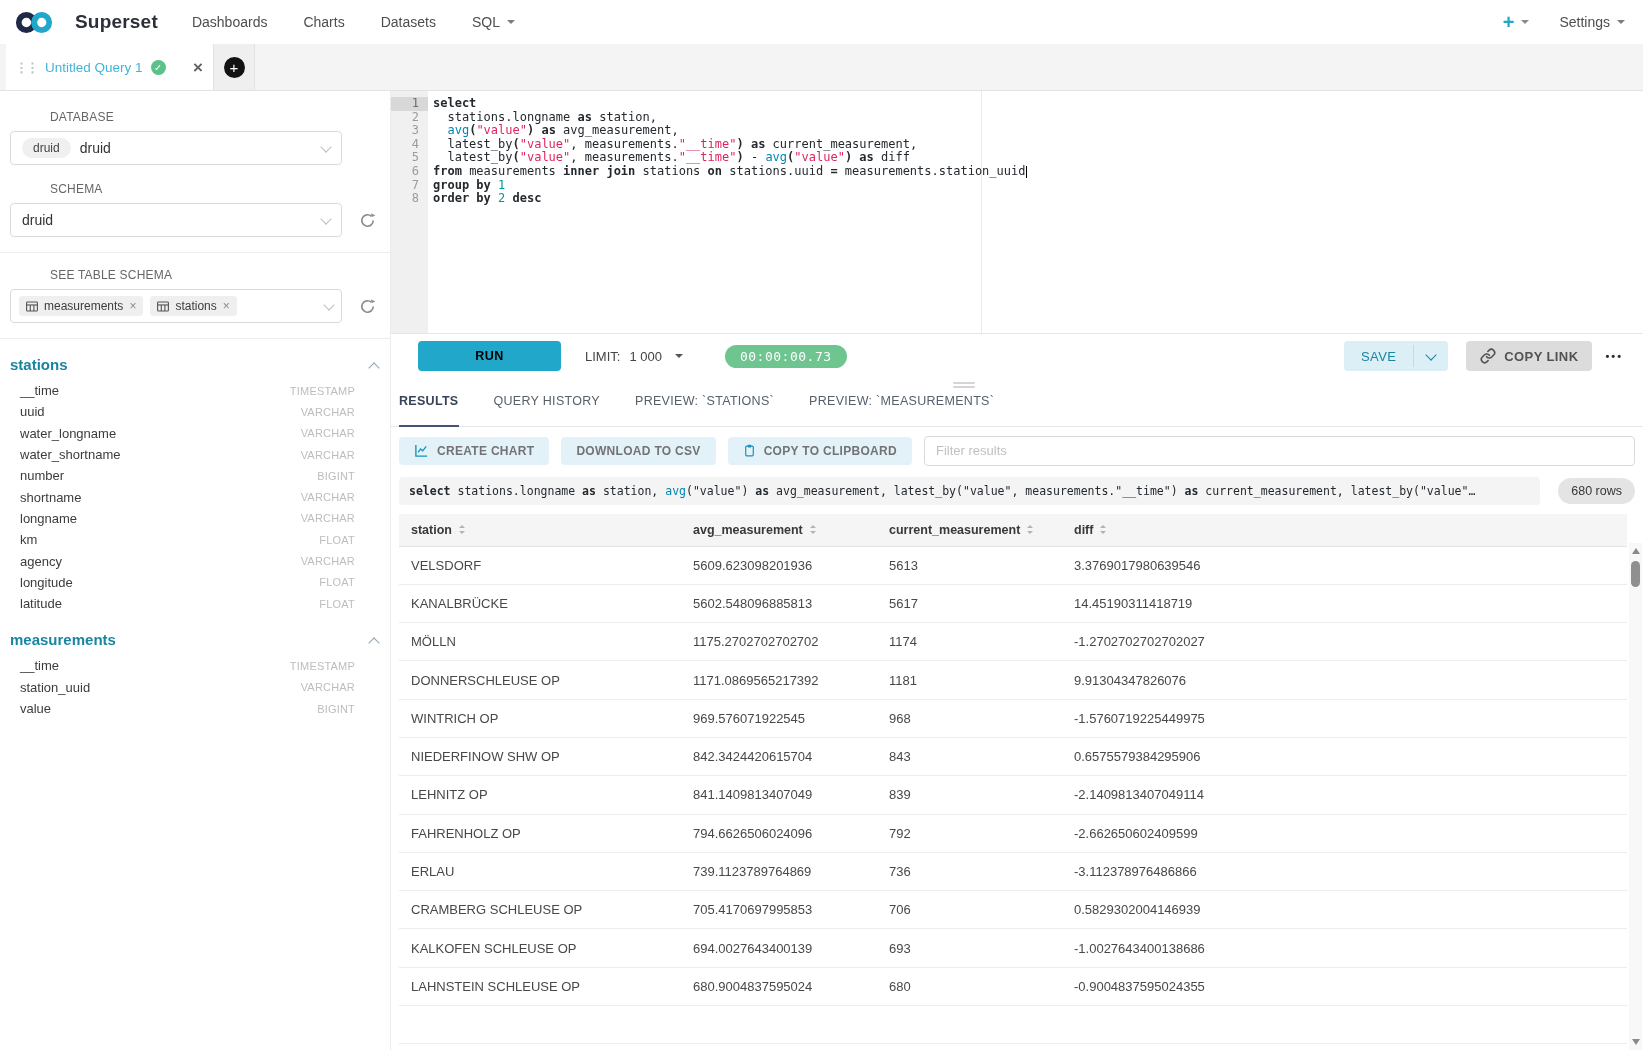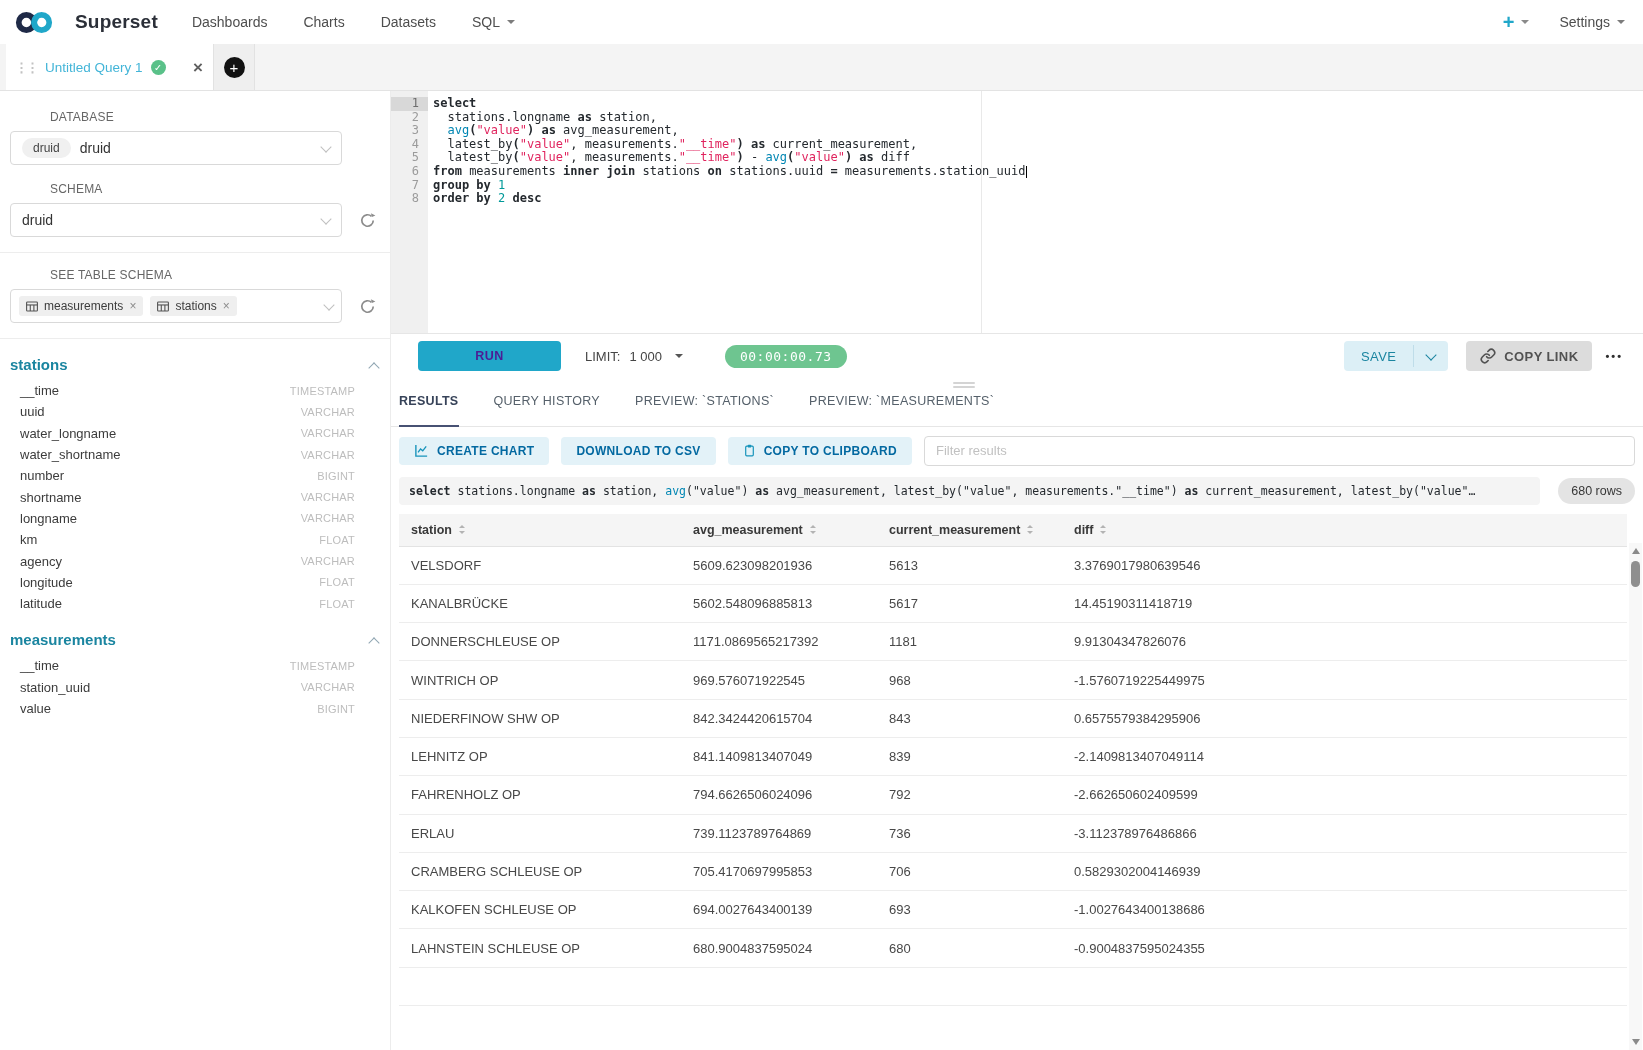--- a/index.html
+++ b/index.html
@@ -68,21 +68,21 @@
   .code-text{padding-left:5px;white-space:pre;}
   .tk-k,.tk-b{font-weight:bold;color:#24292E;}
   .tk-p{color:#24292E;}
   .tk-f{color:#0086B3;}
   .tk-s{color:#E0245E;}
   .tk-n{color:#099;}
   .cursor{display:inline-block;border-left:1.3px solid #000;height:12px;vertical-align:text-bottom;margin-left:1px;}
 
   
   .toolbar{height:44px;display:flex;align-items:center;padding:0 20px 0 27px;}
-  .run-btn{width:143px;height:30px;background:#20A7C9;color:#4c1d95;border:none;border-radius:4px;
+  .run-btn{width:143px;height:30px;background:#20A7C9;color:#000000;border:none;border-radius:4px;
     font-weight:bold;font-size:12.5px;letter-spacing:.5px;cursor:pointer;font-family:inherit;}
   .limit{margin-left:24px;display:flex;align-items:center;font-size:13px;color:#454545;cursor:pointer;}
   .limit-val{margin-left:9px;}
   .limit .caret{border-top-color:#555;margin-left:13px;}
   .timer{margin-left:42px;background:#6EC590;color:#fff;border-radius:13px;padding:4px 15px;
     font-family:"DejaVu Sans Mono",monospace;font-size:13px;letter-spacing:.5px;}
   .tb-right{margin-left:auto;display:flex;align-items:center;}
   .save-split{height:30px;background:#DCEFF6;border-radius:4px;display:flex;align-items:stretch;cursor:pointer;}
   .save-main{padding:0 17px;display:flex;align-items:center;color:#1A85A0;font-weight:normal;font-size:13px;letter-spacing:.4px;}
   .save-div{width:1px;background:#BFDDE9;margin:4px 0;}
@@ -93,21 +93,21 @@
   .more{margin-left:13px;color:#2e2e2e;font-size:11px;letter-spacing:2px;font-weight:bold;cursor:pointer;}
 
   
   .south{flex:1;position:relative;display:flex;flex-direction:column;overflow:hidden;min-height:0;}
   .handle{position:absolute;top:2px;left:562px;width:22px;cursor:row-resize;}
   .handle i{display:block;height:2px;background:#D4D4D4;margin:2px 0;border-radius:1px;}
   .stabs{display:flex;gap:35px;padding:16px 0 0 8px;border-bottom:1px solid #E6E6E6;}
   .stab{font-size:12.5px;color:#55606a;letter-spacing:.3px;padding-bottom:17px;cursor:pointer;}
   .stab.active{color:#374359;font-weight:bold;border-bottom:2.5px solid #475173;margin-bottom:-1.5px;}
   .actions{display:flex;align-items:center;padding:9px 8px;gap:12px;}
-  .act-btn{height:28px;border:none;border-radius:4px;background:#E3F2F8;color:#0369a1;font-weight:bold;
+  .act-btn{height:28px;border:none;border-radius:4px;background:#E3F2F8;color:#737373;font-weight:bold;
     font-size:12px;letter-spacing:.3px;padding:0 15px;display:flex;gap:8px;align-items:center;cursor:pointer;font-family:inherit;}
   .filter-input{flex:1;height:28px;border:1px solid #D9D9D9;border-radius:4px;padding:0 11px;font-size:13px;
     font-family:inherit;color:#333;outline:none;}
   .filter-input::placeholder{color:#C1C1C1;}
   .qrow{display:flex;align-items:center;padding:2px 8px 9px;gap:18px;}
   .qbar{flex:1;background:#F4F4F4;border-radius:4px;padding:7px 10px;font-family:"DejaVu Sans Mono",monospace;
     font-size:11.5px;white-space:nowrap;overflow:hidden;color:#2f2f2f;min-width:0;}
   .rows-badge{background:#E4E4E4;border-radius:14px;padding:6px 13px;font-size:12.5px;color:#373737;white-space:nowrap;}
 
   .rtable{margin:0 16px 0 8px;}
@@ -459,20 +459,26 @@
               <div class="td c2">5613</div>
               <div class="td c3">3.3769017980639546</div>
             </div>
             <div class="tr">
               <div class="td c0">KANALBRÜCKE</div>
               <div class="td c1">5602.548096885813</div>
               <div class="td c2">5617</div>
               <div class="td c3">14.45190311418719</div>
             </div>
             <div class="tr">
+              <div class="td c0">MÖLLN</div>
+              <div class="td c1">1175.2702702702702</div>
+              <div class="td c2">1174</div>
+              <div class="td c3">-1.2702702702702027</div>
+            </div>
+            <div class="tr">
               <div class="td c0">DONNERSCHLEUSE OP</div>
               <div class="td c1">1171.0869565217392</div>
               <div class="td c2">1181</div>
               <div class="td c3">9.91304347826076</div>
             </div>
             <div class="tr">
               <div class="td c0">WINTRICH OP</div>
               <div class="td c1">969.576071922545</div>
               <div class="td c2">968</div>
               <div class="td c3">-1.5760719225449975</div>

